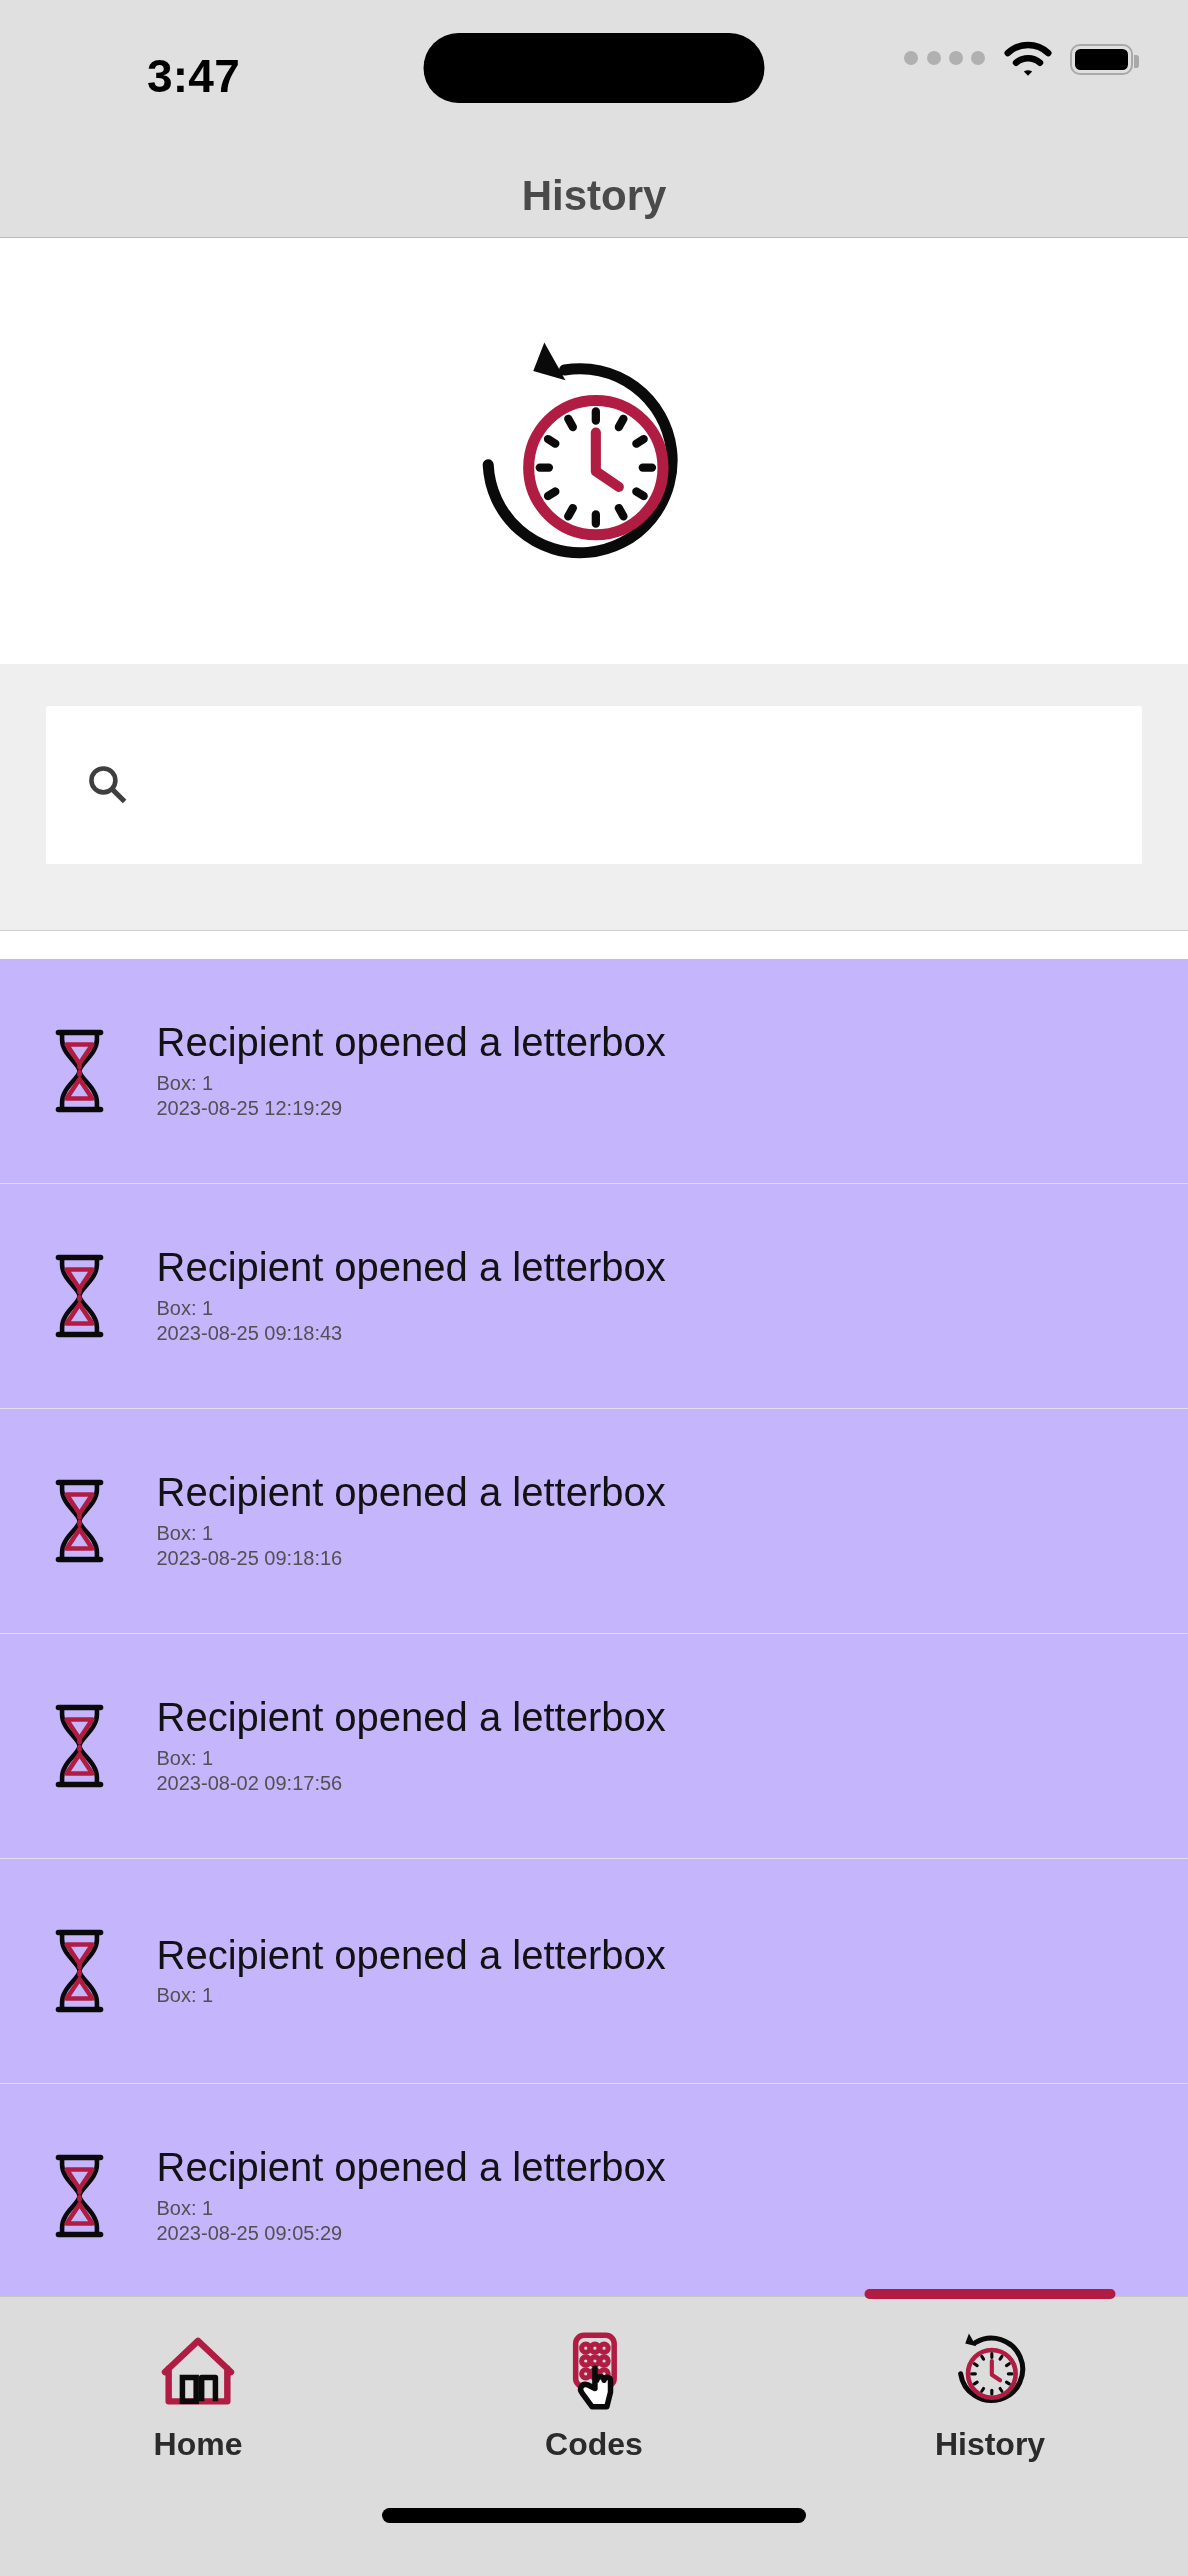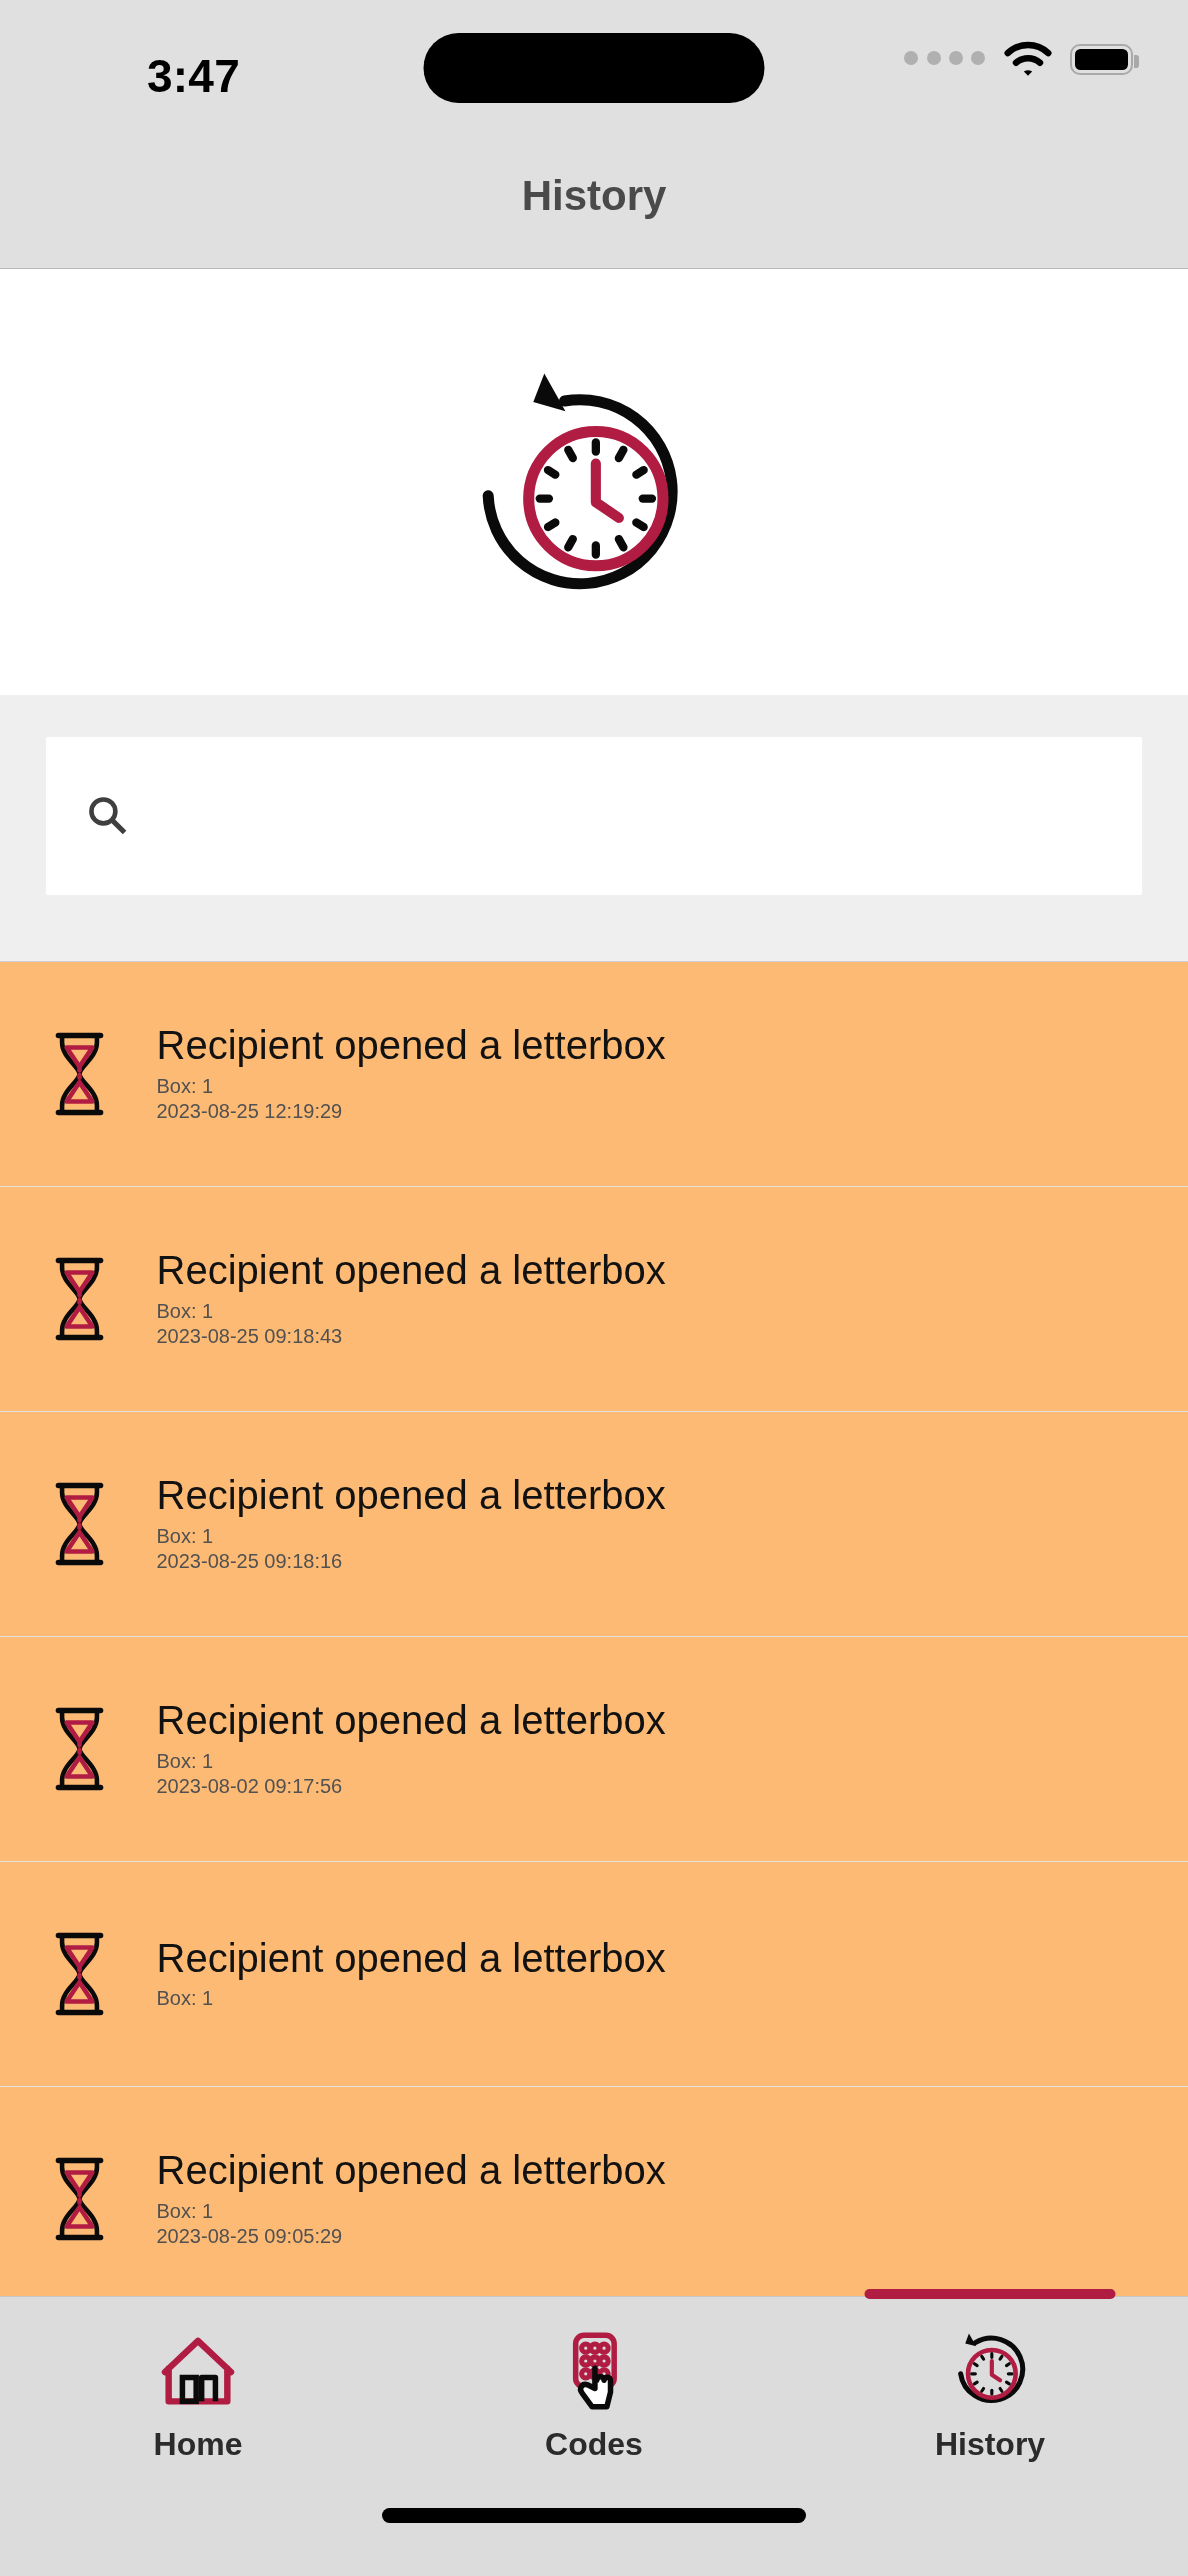--- a/index.html
+++ b/index.html
@@ -9,21 +9,21 @@
     background:#ffffff;
     overflow:hidden;
     -webkit-font-smoothing:antialiased;
   }
   .phone { position:relative; width:1188px; height:2576px; display:flex; flex-direction:column; background:#ffffff; }
 
   
   .topbar {
     background:#e0e0e0;
     border-bottom:0.9px solid #b9b9b9;
-    height:269px;
+    height:238px;
     position:relative;
     flex:0 0 auto;
   }
   .statusbar {
     height:138px;
     position:relative;
   }
   .status-time {
     position:absolute;
     left:0; top:0;
@@ -97,21 +97,21 @@
   .searchbox input {
     flex:1 1 auto;
     border:0; outline:0; background:transparent;
     font-family:"Liberation Sans", sans-serif;
     font-size:37px; color:#3f3f3f;
     height:100%;
   }
   .searchbox input::placeholder { color:#9a9a9a; }
 
   
-  .list { flex:1 1 auto; background:#fdba74; overflow:hidden; }
+  .list { flex:1 1 auto; background:#c4b5fd; overflow:hidden;margin-top:28px; }
   .row {
     display:flex; align-items:center;
     height:225px;
     border-bottom:0.9px solid #e2e2e2;
     padding:0 37px 0 31px;
   }
   .row-ic { width:96px; flex:0 0 auto; display:flex; align-items:center; justify-content:center; }
   .row-ic svg { width:61px; height:88px; display:block; }
   .row-txt { flex:1 1 auto; padding-left:29.5px; }
   .row-title { font-size:40px; color:#121212; line-height:1.12; margin-bottom:5.5px; }

